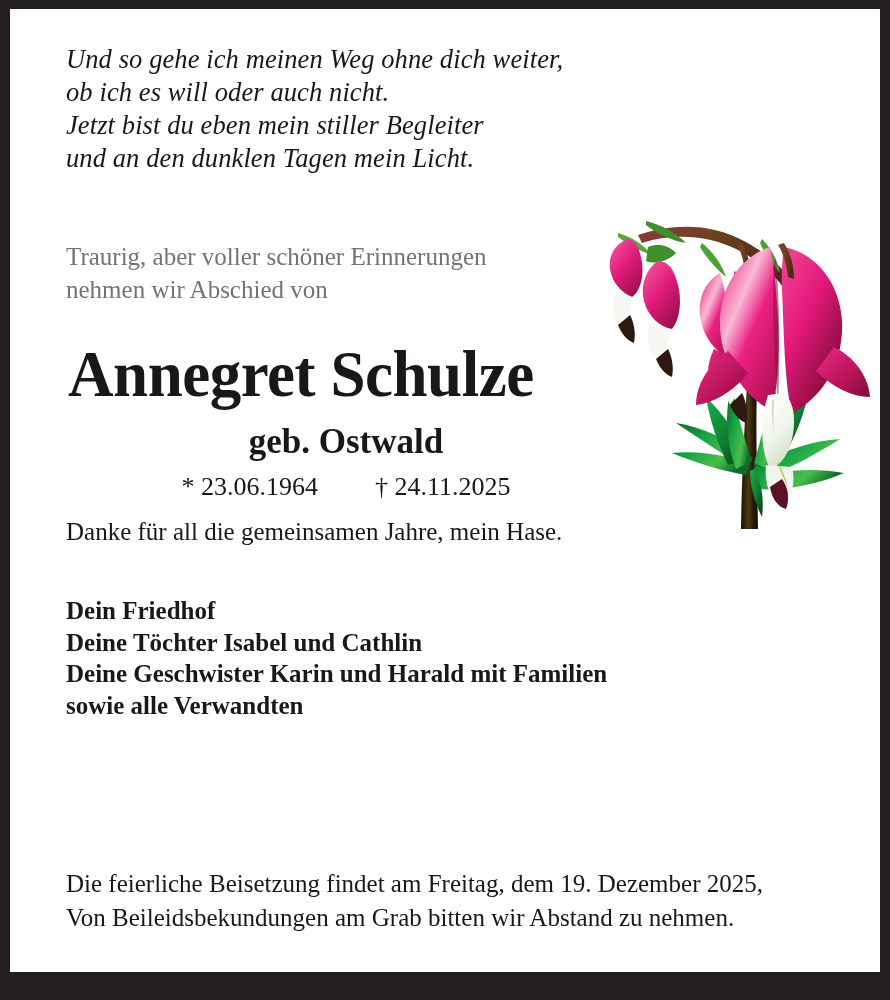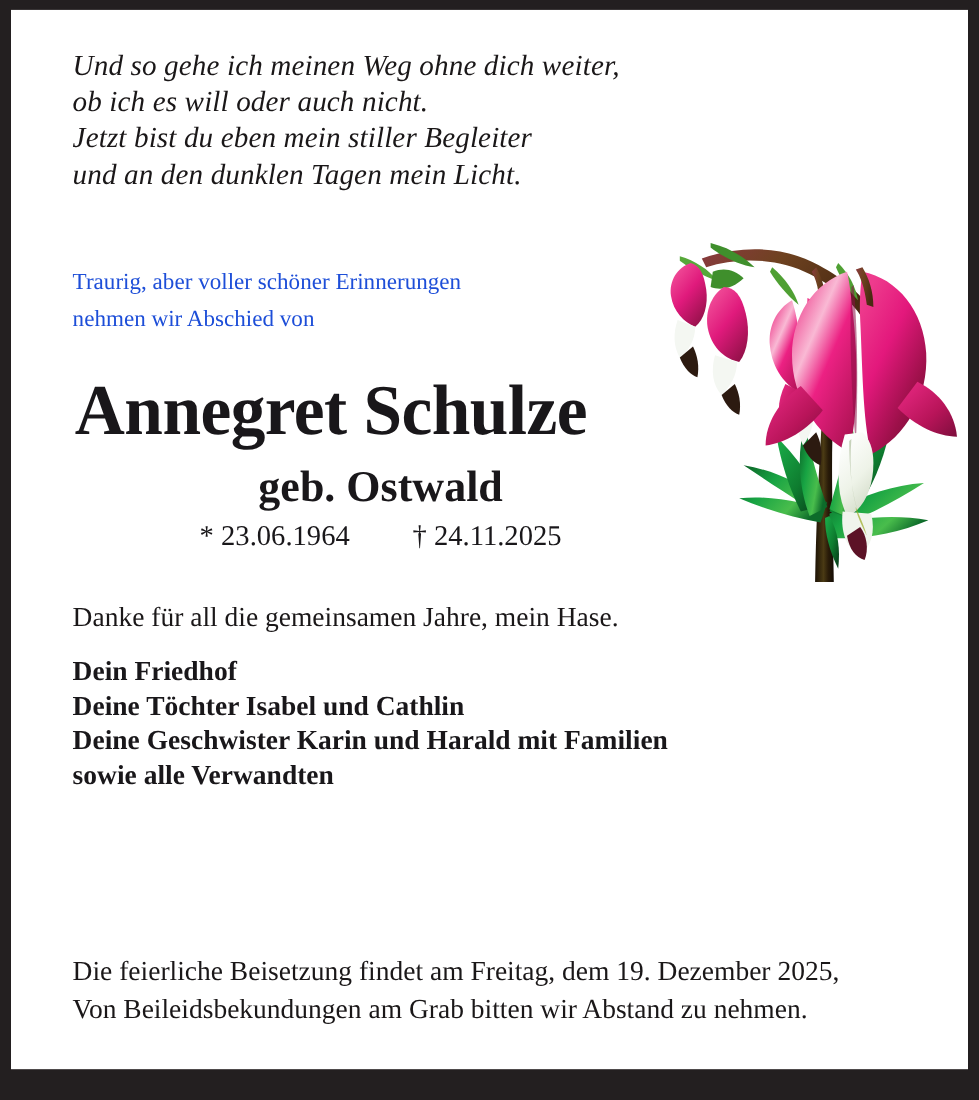--- a/index.html
+++ b/index.html
@@ -51,23 +51,23 @@
     color: #1a1718;
     letter-spacing: 0.1px;
     white-space: nowrap;
   }
   .poem .line { display: block; }
 
   .intro {
     position: absolute;
     top: 231px;
     left: 0;
-    font-size: 21px;
+    font-size: 25px;
     line-height: 33px;
-    color: #1d4ed8;
+    color: #737373;
     white-space: nowrap;
   }
   .intro .line { display: block; }
 
   .name {
     position: absolute;
     top: 330px;
     left: 2px;
     font-size: 65px;
     line-height: 70px;
@@ -78,42 +78,42 @@
     transform-origin: left center;
     white-space: nowrap;
   }
 
   .maiden {
     position: absolute;
     top: 415px;
     left: 0;
     width: 560px;
     text-align: center;
-    font-size: 40px;
+    font-size: 35px;
     font-weight: bold;
     color: #19171a;
     line-height: 36px;
   }
 
   .dates {
     position: absolute;
     top: 462px;
     left: 0;
     width: 560px;
     text-align: center;
     font-size: 26px;
     color: #19171a;
     line-height: 32px;
     white-space: nowrap;
   }
   .dates .gap { display: inline-block; width: 44px; }
 
   .thanks {
     position: absolute;
-    top: 537px;
+    top: 507px;
     left: 0;
     font-size: 25px;
     line-height: 32px;
     color: #1a1718;
     white-space: nowrap;
   }
 
   .signers {
     position: absolute;
     top: 586px;

